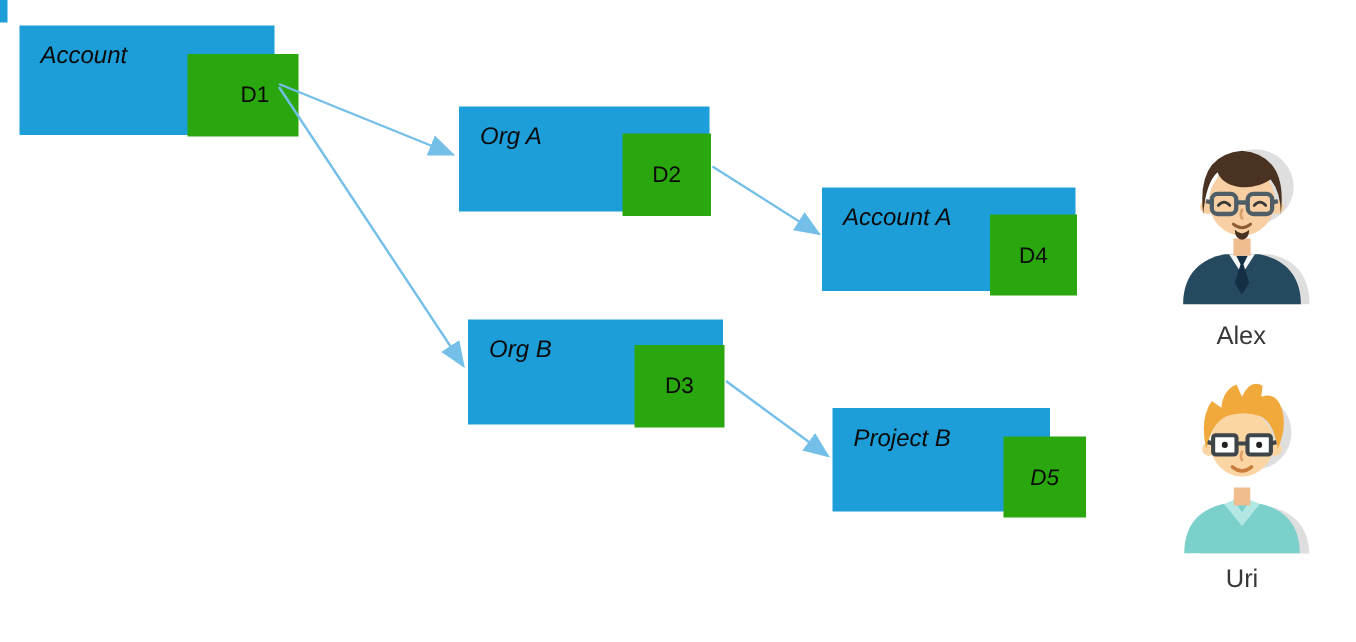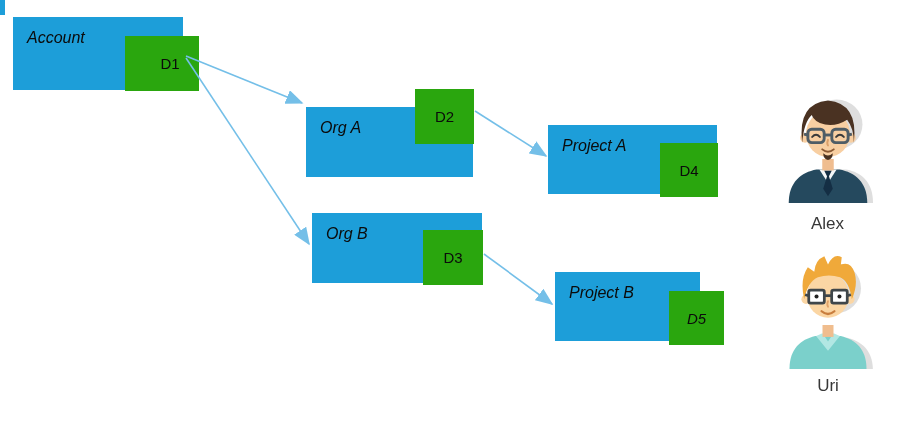--- a/index.html
+++ b/index.html
@@ -64,27 +64,27 @@
 
 <div class="canvas">
 
   <div class="corner-fragment"></div>
 
   <div class="node" style="left:13px; top:17px; width:170px; height:73px;">
     <span class="node-label">Account</span>
   </div>
   <div class="badge" style="left:125px; top:36px; width:58px; height:55px;padding-left:16px;">D1</div>
 
-  <div class="node" style="left:306px; top:71px; width:167px; height:70px;margin-top:36px;">
+  <div class="node" style="left:306px; top:71px; width:167px; height:70px;">
     <span class="node-label">Org A</span>
   </div>
   <div class="badge" style="left:415px; top:89px; width:59px; height:55px;">D2</div>
 
   <div class="node" style="left:548px; top:125px; width:169px; height:69px;">
-    <span class="node-label">Project A</span>
+    <span class="node-label">Account A</span>
   </div>
   <div class="badge" style="left:660px; top:143px; width:58px; height:54px;">D4</div>
 
   <div class="node" style="left:312px; top:213px; width:170px; height:70px;">
     <span class="node-label">Org B</span>
   </div>
   <div class="badge" style="left:423px; top:230px; width:60px; height:55px;">D3</div>
 
   <div class="node" style="left:555px; top:272px; width:145px; height:69px;">
     <span class="node-label">Project B</span>

